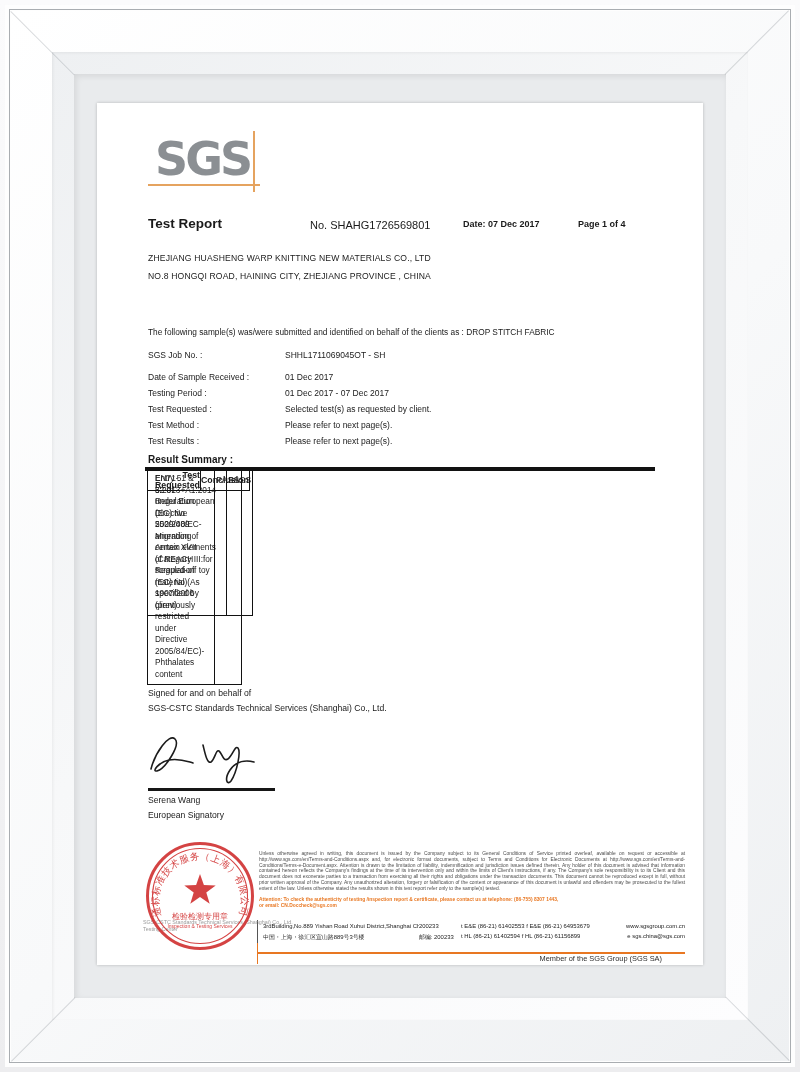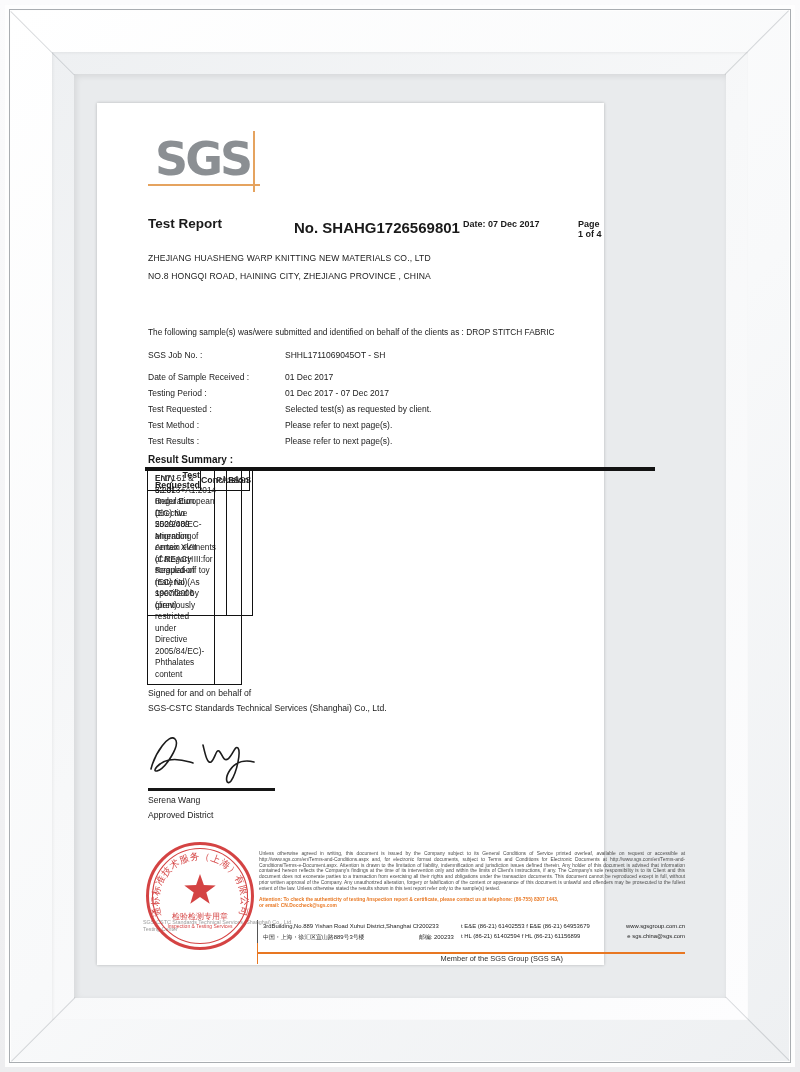--- a/index.html
+++ b/index.html
@@ -10,27 +10,27 @@
   .frame-line{position:absolute;inset:9px;border:1.5px solid #a9adb1;}
   .frame-face{position:absolute;inset:11px;background:linear-gradient(135deg,#ffffff 0%,#f8f9fa 55%,#eef0f2 100%);}
   .frame-bevel{position:absolute;inset:52px;background:linear-gradient(135deg,#eef0f2 0%,#f7f8f9 45%,#fdfdfe 100%);box-shadow:inset 1px 1px 3px rgba(0,0,0,.06);}
   .frame-well{position:absolute;inset:74px;background:#e9ebed;box-shadow:inset 2px 2px 6px rgba(0,0,0,.09);}
   .miter{position:absolute;height:1px;width:90px;background:rgba(120,126,132,.28);transform-origin:0 0;}
   .m-tl{left:11px;top:11px;transform:rotate(45deg);}
   .m-tr{left:789px;top:11px;transform:rotate(135deg);}
   .m-bl{left:11px;top:1061px;transform:rotate(-45deg);}
   .m-br{left:789px;top:1061px;transform:rotate(-135deg);}
   
-  .paper{position:absolute;left:97px;top:103px;width:491px;height:862px;background:#ffffff;box-shadow:0 0 3px rgba(0,0,0,.22);color:#1a1a1a;padding-left:16px;}
+  .paper{position:absolute;left:97px;top:103px;width:606px;height:862px;background:#ffffff;box-shadow:0 0 3px rgba(0,0,0,.22);color:#1a1a1a;}
   .paper *{position:absolute;}
   .logo-text{left:58px;top:33px;font-size:46px;line-height:46px;font-weight:bold;letter-spacing:-3px;color:#8b8f93;font-family:"DejaVu Sans","Liberation Sans",sans-serif;}
   .logo-underline{left:51px;top:81px;width:112px;height:2px;background:#e5a35f;}
   .logo-vline{left:156px;top:28px;width:1.5px;height:61px;background:#e5a35f;}
   .rpt-title{left:51px;top:113px;font-size:13.5px;font-weight:bold;}
-  .rpt-no{left:197px;top:116px;font-size:15px;font-weight:bold;}
+  .rpt-no{left:213px;top:116px;font-size:11px;font-weight:normal;}
   .rpt-date{left:366px;top:116px;font-size:9px;font-weight:bold;}
   .rpt-page{left:481px;top:116px;font-size:9px;font-weight:bold;}
   .client{left:51px;top:146px;font-size:8.6px;line-height:18px;font-weight:500;letter-spacing:.15px;width:520px;}
   .intro{left:51px;top:224px;font-size:8.3px;width:515px;font-weight:500;}
   .field-row{left:51px;font-size:8.5px;font-weight:500;width:520px;position:absolute;}
   .field-row .lab{display:inline-block;width:137px;position:static;}
   .field-row .val{position:static;margin-top:12px;}
   .fr1{top:247px}.fr2{top:269px}.fr3{top:285px}.fr4{top:301px}.fr5{top:317px}.fr6{top:333px}
   .result-summary{left:51px;top:351px;font-size:10px;font-weight:600;}
   .tbl{left:48px;top:364px;width:510px;border-collapse:collapse;table-layout:fixed;position:absolute;}
@@ -131,21 +131,21 @@
     </div>
 
     <svg class="sig-svg" viewBox="0 0 145 64">
       <g fill="none" stroke="#1c1c1c" stroke-width="1.6" stroke-linecap="round">
         <path d="M6,46 C10,30 24,10 30,16 C36,22 20,46 12,48 C6,49 14,39 24,37 C34,35 41,38 48,40"></path>
         <path d="M58,22 C60,30 62,41 66,39 C70,36 71,26 74,28 C77,30 78,39 83,36 C88,32 90,22 93,25 C96,29 92,49 86,58 C82,63 79,56 85,47 C91,38 101,37 109,39"></path>
       </g>
     </svg>
     <div class="sig-line"></div>
     <div class="sig-name">Serena Wang</div>
-    <div class="sig-title">Approved District</div>
+    <div class="sig-title">European Signatory</div>
 
     <div class="stamp-under">
       <span style="position:static;display:block">SGS-CSTC Standards Technical Services (Shanghai) Co., Ltd.</span>
       <span style="position:static;display:block">Testing Center</span>
     </div>
 
     <svg class="stamp" viewBox="0 0 112 112">
       <circle cx="56" cy="56" r="52.5" fill="none" stroke="#cf2a2a" stroke-width="3"></circle>
       <circle cx="56" cy="56" r="47.5" fill="none" stroke="#cf2a2a" stroke-width="1.1"></circle>
       <defs>

